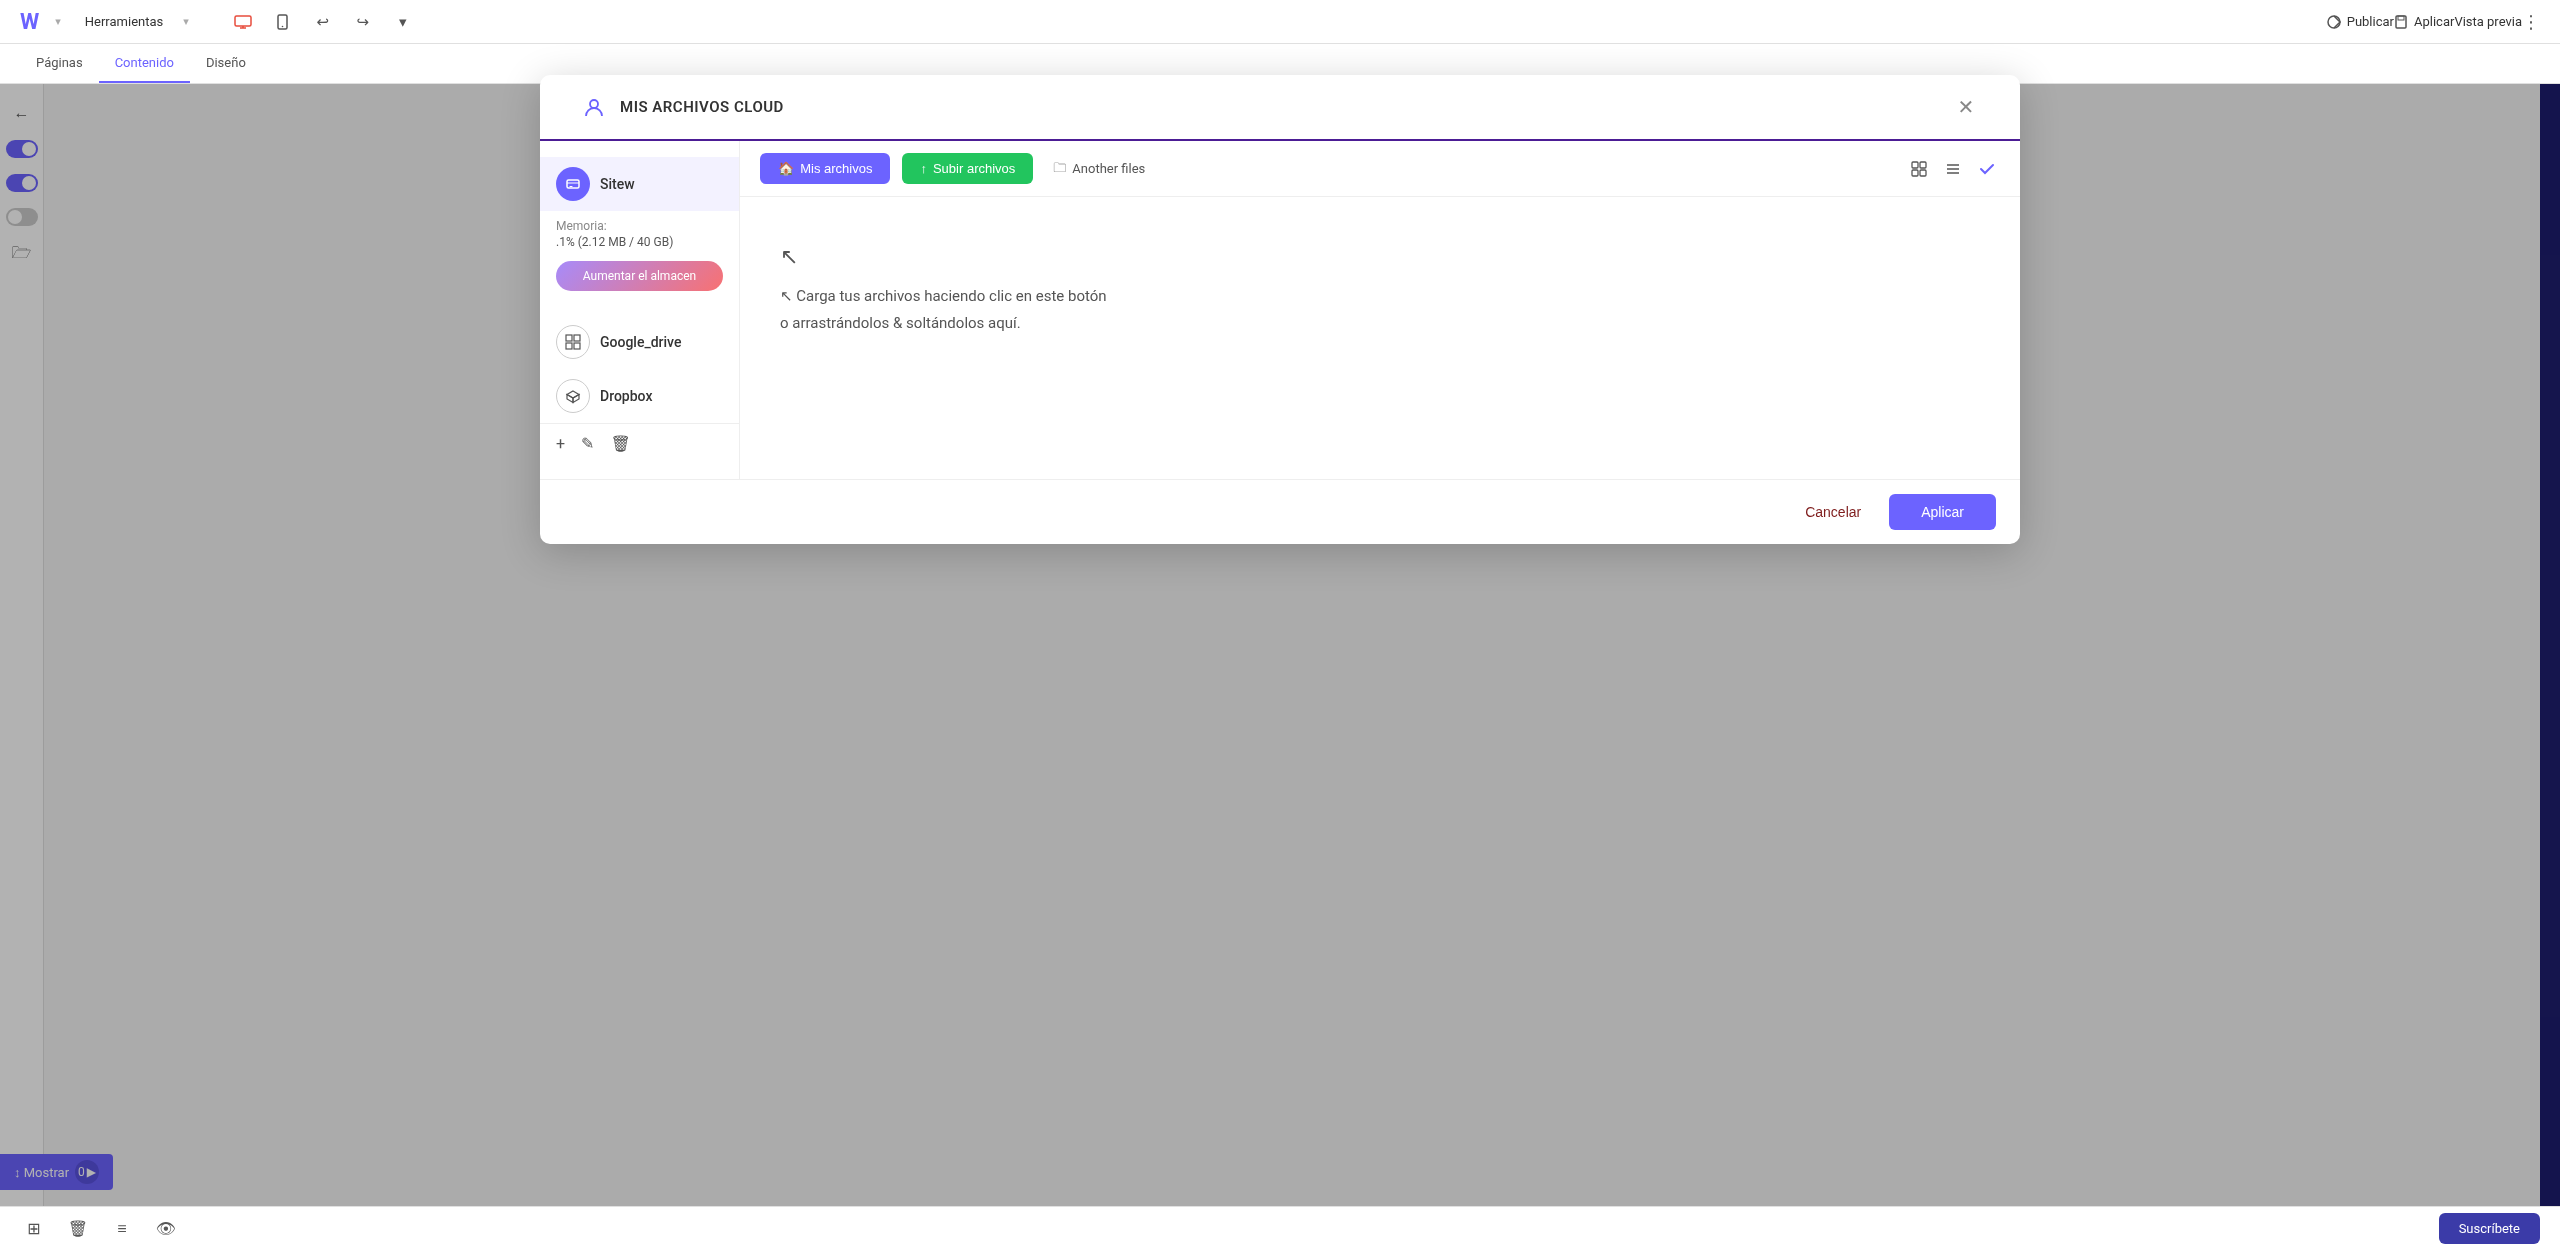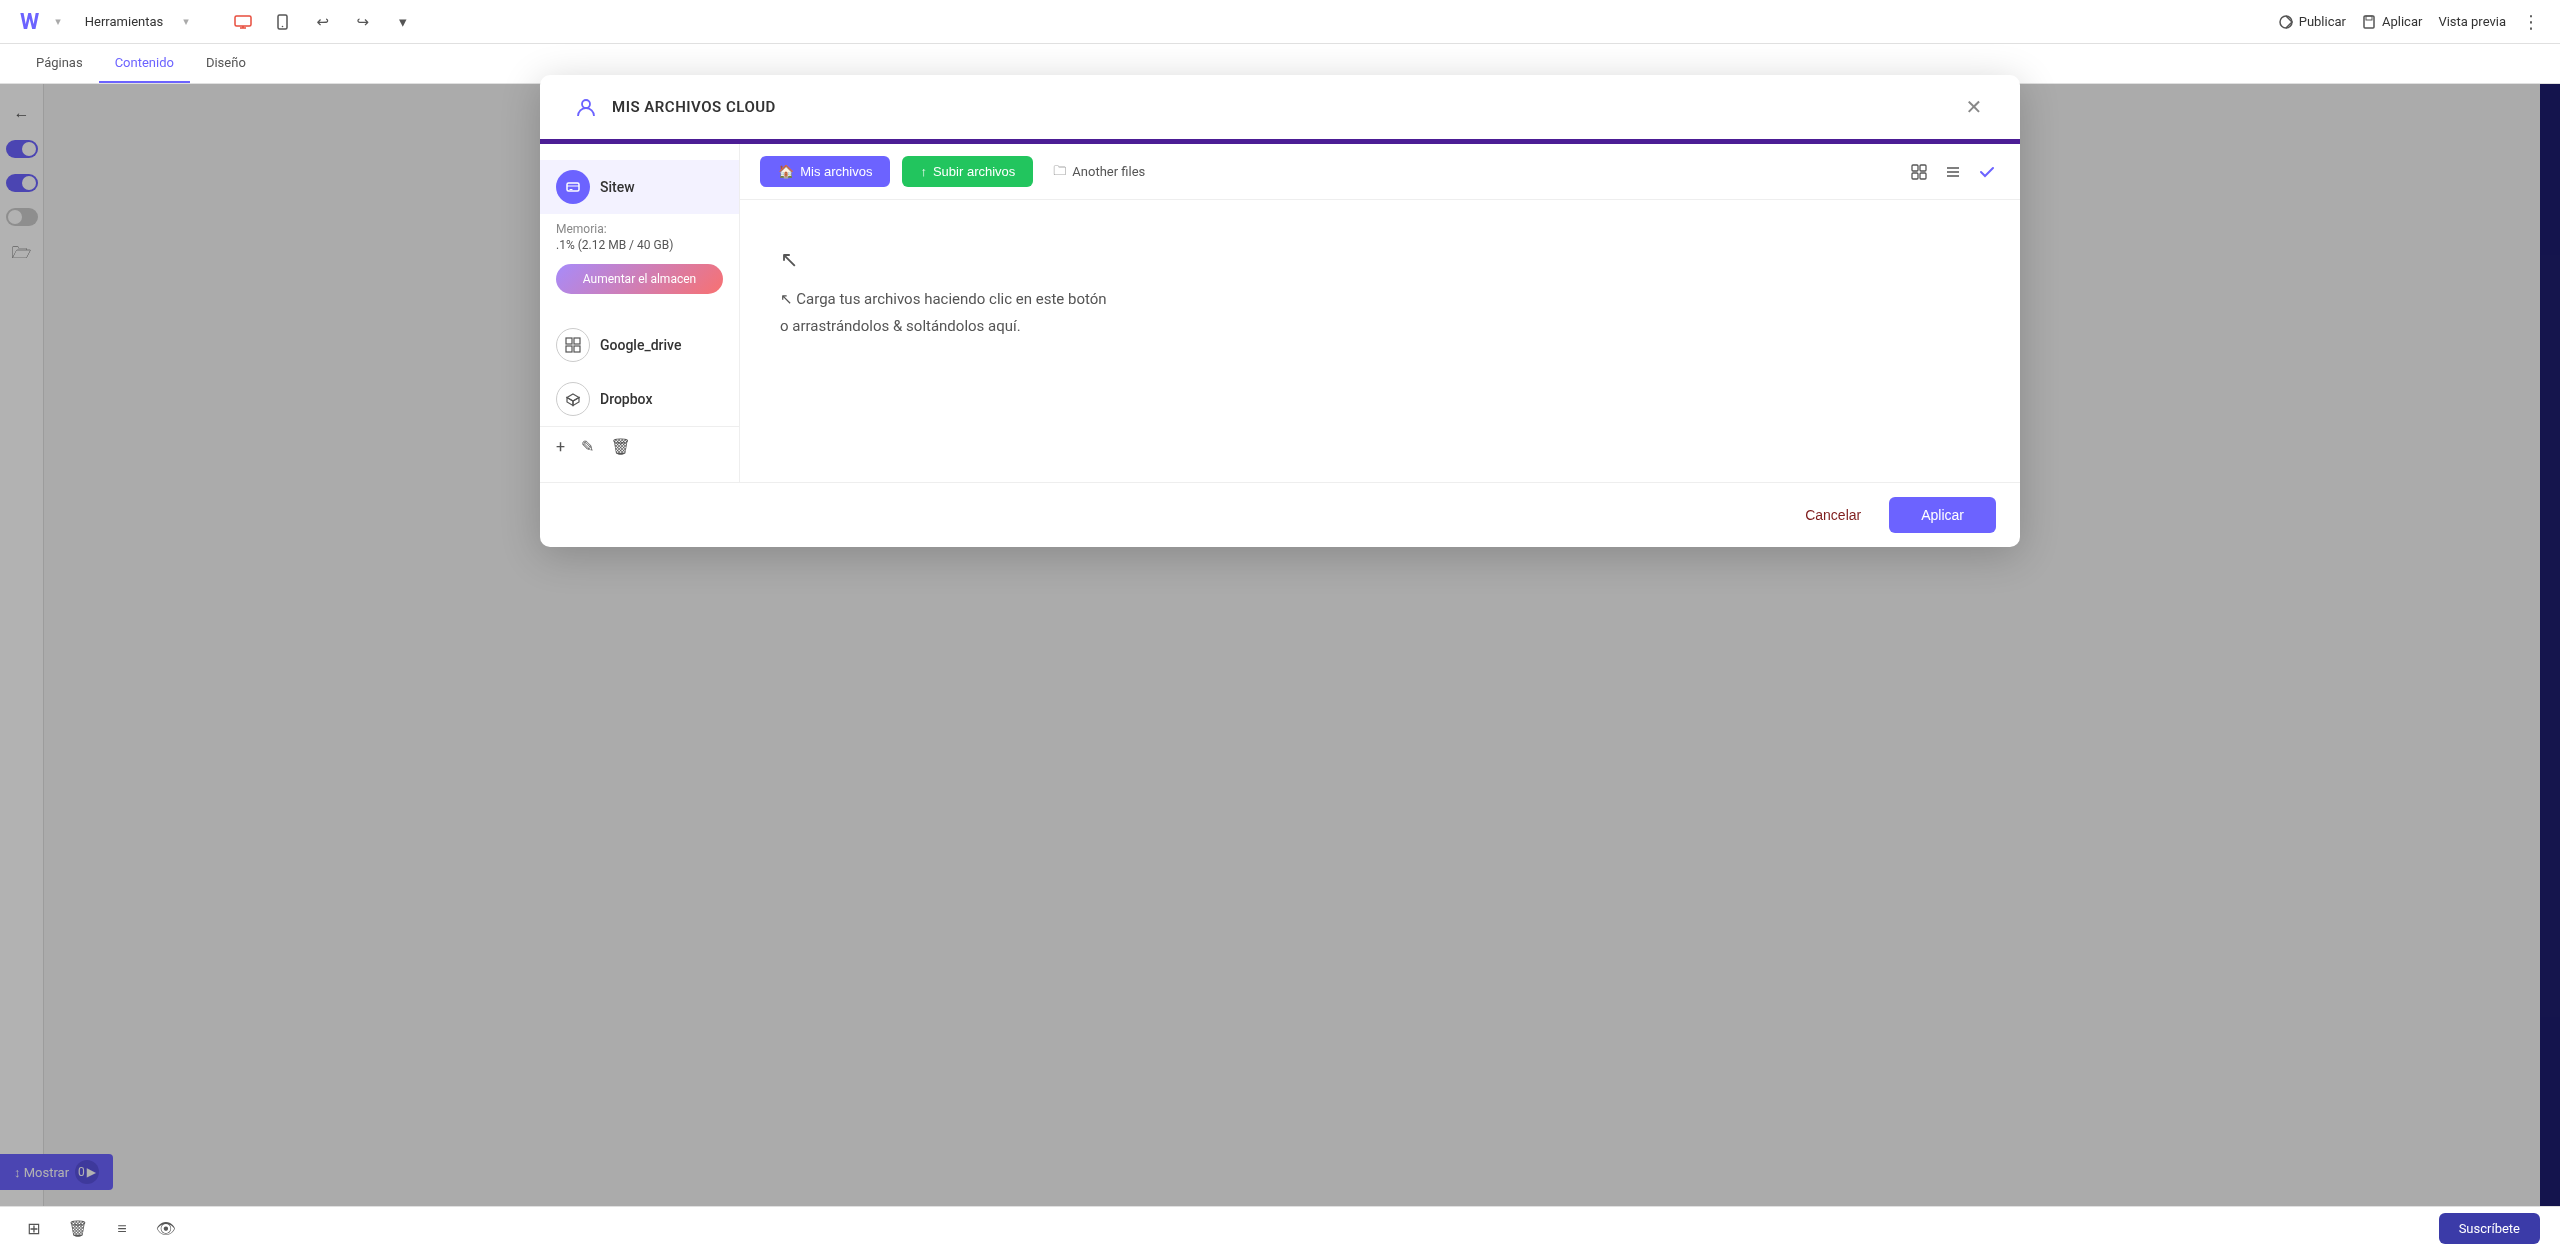--- a/index.html
+++ b/index.html
@@ -58,21 +58,20 @@
       display: flex; align-items: center; justify-content: center;
       cursor: pointer;
       border-radius: 4px;
       color: #555;
       font-size: 15px;
     }
     .top-bar-right {
       margin-left: auto;
       display: flex;
       align-items: center;
-      gap: 16px;
       text-align: right;
     }
     .btn-publicar {
       display: flex; align-items: center; gap: 6px;
       font-size: 13px; color: #333; cursor: pointer;
     }
     .btn-salvar {
       display: flex; align-items: center; gap: 6px;
       font-size: 13px; color: #333; cursor: pointer;
     }
@@ -211,22 +210,22 @@
       box-shadow: 0 8px 40px rgba(0,0,0,0.2);
       z-index: 200;
       display: flex;
       flex-direction: column;
       overflow: hidden;
     }
 
     .modal-header {
       display: flex;
       align-items: center;
-      padding: 18px 32px;
-      border-bottom: 5px solid #4c1d95;
+      padding: 18px 40px;
+      border-bottom: 2px solid #4c1d95;
       gap: 12px;
     }
     .modal-header-icon {
       width: 28px; height: 28px;
       display: flex; align-items: center; justify-content: center;
       color: #6c63ff;
       font-size: 18px;
     }
     .modal-title {
       font-size: 15px;

